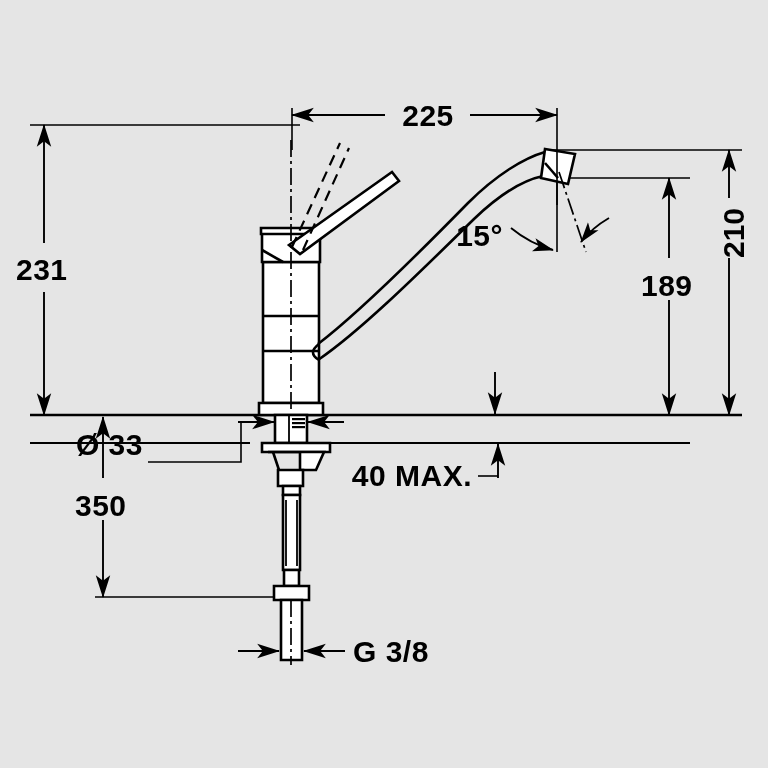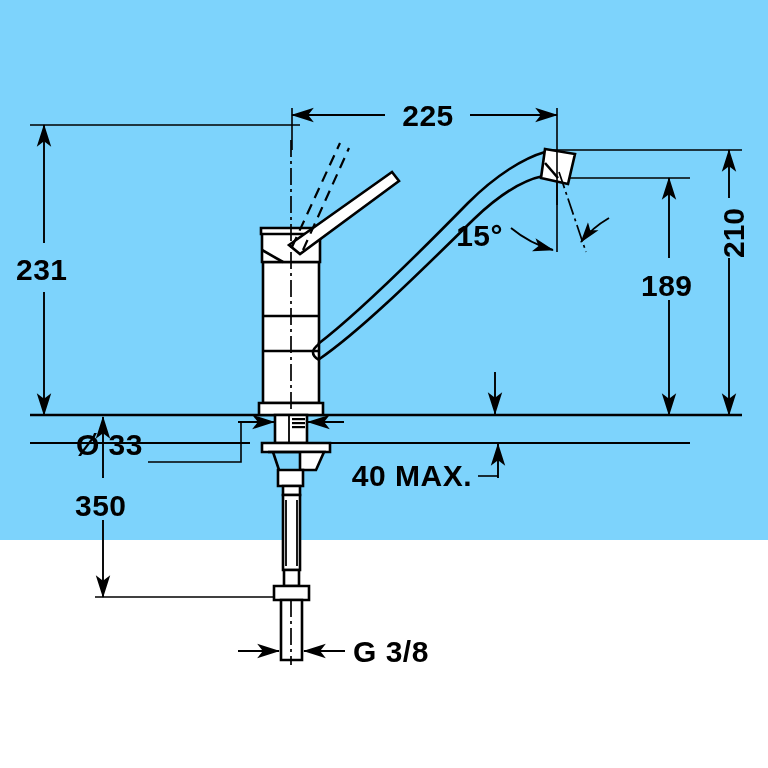--- a/index.html
+++ b/index.html
@@ -10,22 +10,22 @@
   }
   body {
     width: 768px;
     height: 768px;
     font-family: "Liberation Sans", sans-serif;
     overflow: hidden;
   }
   #drawing-root {
     position: relative;
     width: 768px;
-    height: 540px;
-    background: #7dd3fc;
+    height: 768px;
+    background: #e5e5e5;
   }
   svg.drawing {
     display: block;
     width: 768px;
     height: 768px;
   }
   .dim-text {
     font-family: "Liberation Sans", sans-serif;
     font-weight: bold;
     fill: #000000;

